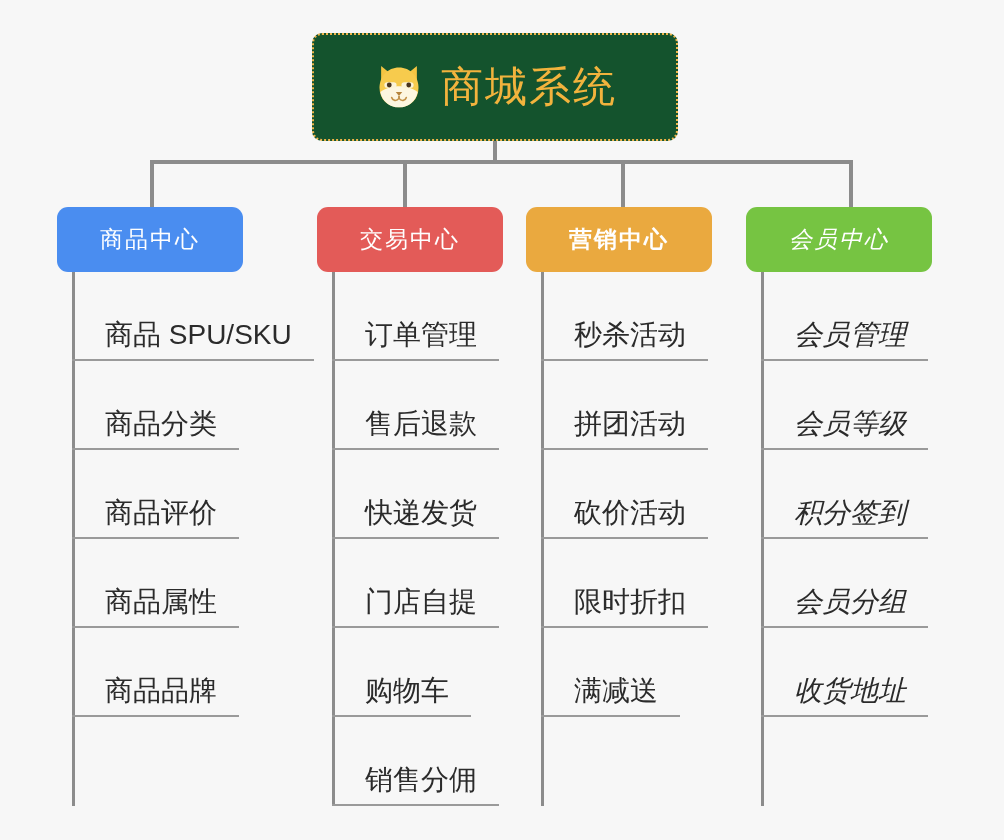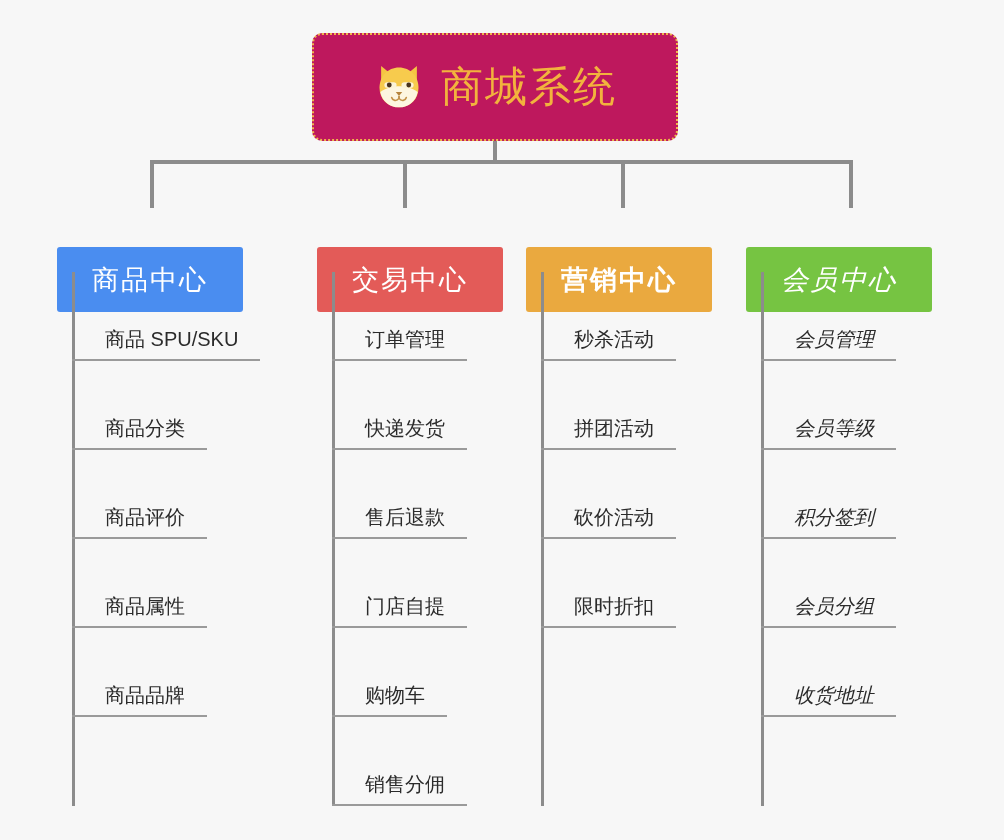--- a/index.html
+++ b/index.html
@@ -60,28 +60,27 @@
 
   
   .branch {
     position: absolute;
     top: 207px;
   }
   .branch-header {
     width: 186px;
     height: 65px;
     box-sizing: border-box;
-    border-radius: 3px;
+    border-radius: 11px;
     display: flex;
     align-items: center;
     justify-content: center;
     color: #ffffff;
-    font-size: 27px;
+    font-size: 23px;
     letter-spacing: 2px;
-    margin-top: 40px;
   }
   .branch-trunk {
     position: absolute;
     left: 15px;
     top: 65px;
     width: 3px;
     background: #8c8c8c;
   }
   .branch-items {
     position: absolute;
@@ -92,32 +91,32 @@
     position: relative;
     height: 89px;
     box-sizing: border-box;
     display: flex;
     align-items: flex-end;
   }
   .leaf-inner {
     display: inline-block;
     border-bottom: 2px solid #9a9a9a;
     padding: 0 22px 7px 33px;
-    font-size: 20px;
+    font-size: 28px;
     color: #2b2b2b;
     white-space: nowrap;
     line-height: 1.25;
   }
 </style>
 </head>
 <body>
 
 <div id="mindmap" style="background: rgb(247, 247, 247);">
 
-  <div class="root-node" style="border-color: rgb(240, 182, 74); background: #be185d;">
+  <div class="root-node" style="border-color: rgb(240, 182, 74); background: #14532d;">
     <svg class="root-emoji" viewBox="0 0 64 64">
       <path d="M10 6 L10 26 L22 16 Z" fill="#f5c542"></path>
       <path d="M54 6 L54 26 L42 16 Z" fill="#f5c542"></path>
       <path d="M32 8 C46 8 56 19 56 33 C56 47 46 57 32 57 C18 57 8 47 8 33 C8 19 18 8 32 8 Z" fill="#f7cb4d"></path>
       <path d="M32 57 C44 57 53 49 55 38 C48 33 38 31 32 31 C26 31 16 33 9 38 C11 49 20 57 32 57 Z" fill="#fdf6e0"></path>
       <rect x="14" y="26" width="15" height="7" rx="3.5" fill="#fbf3d8"></rect>
       <rect x="35" y="26" width="15" height="7" rx="3.5" fill="#fbf3d8"></rect>
       <ellipse cx="20" cy="29.5" rx="3" ry="3" fill="#4a3520"></ellipse>
       <ellipse cx="44" cy="29.5" rx="3" ry="3" fill="#4a3520"></ellipse>
       <path d="M28 38 L36 38 L32 43 Z" fill="#b6843c"></path>
@@ -160,24 +159,24 @@
   </div>
 
   <div class="branch" style="left:317px;">
     <div class="branch-header" style="background: rgb(227, 91, 88);">交易中心</div>
     <div class="branch-trunk" style="height: 534px; background: rgb(140, 140, 140);"></div>
     <div class="branch-items">
       <div class="leaf">
           <span class="leaf-inner">订单管理</span>
         </div>
       <div class="leaf">
+          <span class="leaf-inner">售后退款</span>
+        </div>
+      <div class="leaf">
           <span class="leaf-inner">快递发货</span>
-        </div>
-      <div class="leaf">
-          <span class="leaf-inner">售后退款</span>
         </div>
       <div class="leaf">
           <span class="leaf-inner">门店自提</span>
         </div>
       <div class="leaf">
           <span class="leaf-inner">购物车</span>
         </div>
       <div class="leaf">
           <span class="leaf-inner">销售分佣</span>
         </div>
@@ -193,20 +192,23 @@
         </div>
       <div class="leaf">
           <span class="leaf-inner">拼团活动</span>
         </div>
       <div class="leaf">
           <span class="leaf-inner">砍价活动</span>
         </div>
       <div class="leaf">
           <span class="leaf-inner">限时折扣</span>
         </div>
+      <div class="leaf">
+          <span class="leaf-inner">满减送</span>
+        </div>
     </div>
   </div>
 
   <div class="branch" style="left:746px;font-style:italic;">
     <div class="branch-header" style="background: rgb(118, 196, 66);">会员中心</div>
     <div class="branch-trunk" style="height: 534px; background: rgb(140, 140, 140);"></div>
     <div class="branch-items">
       <div class="leaf">
           <span class="leaf-inner">会员管理</span>
         </div>

